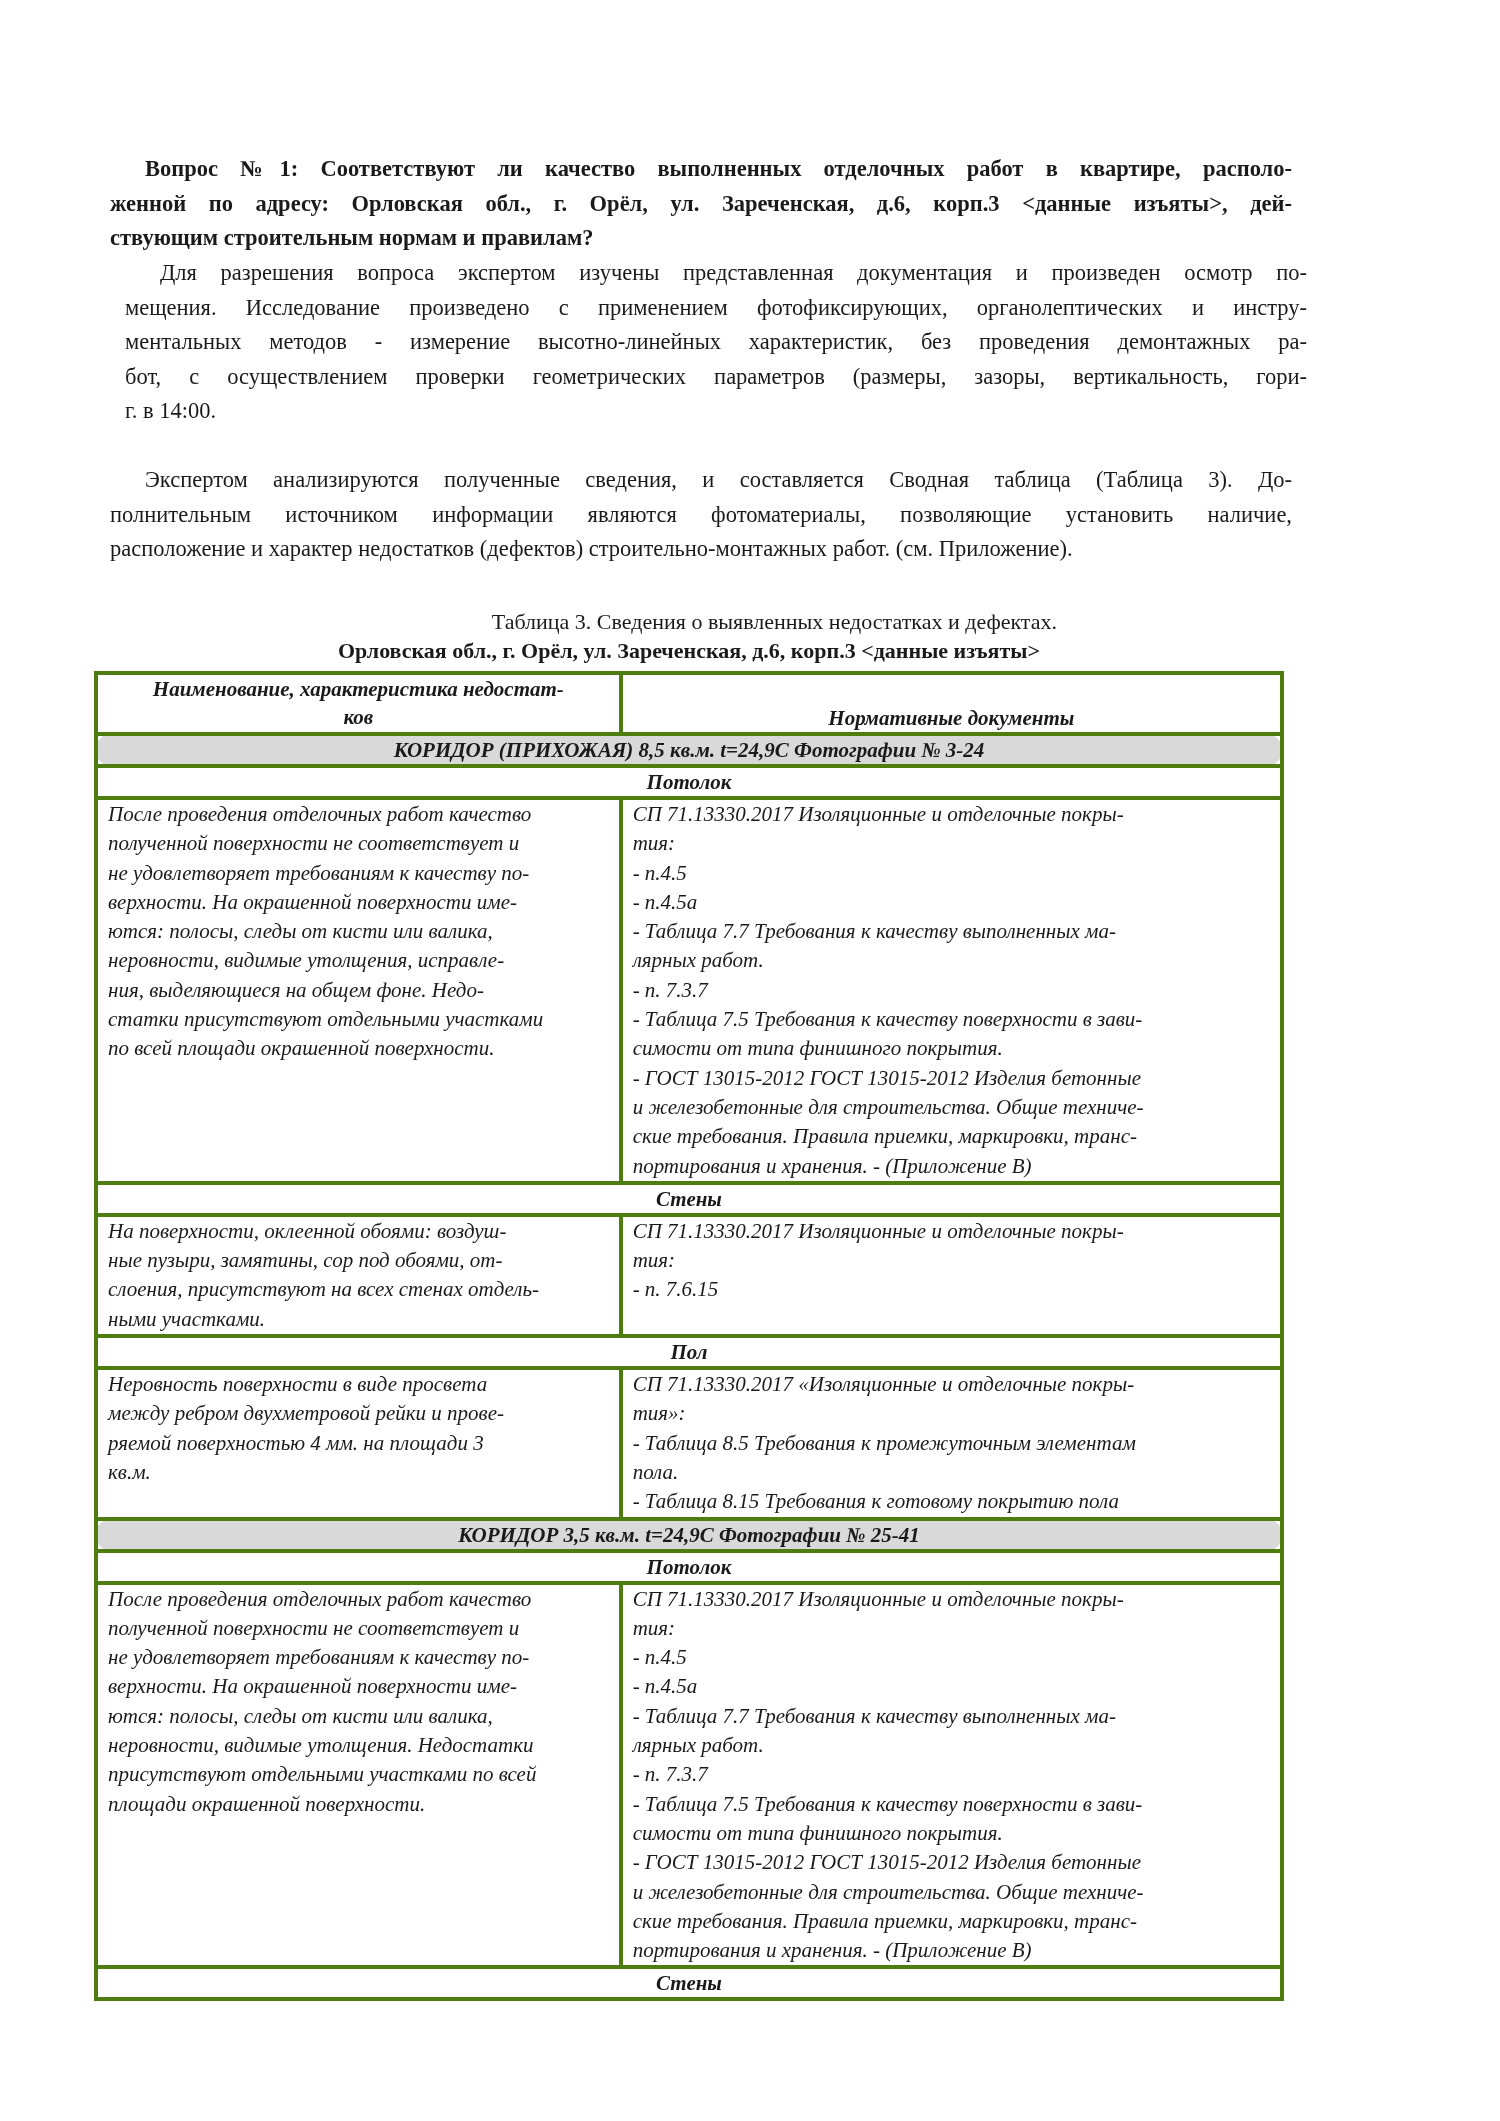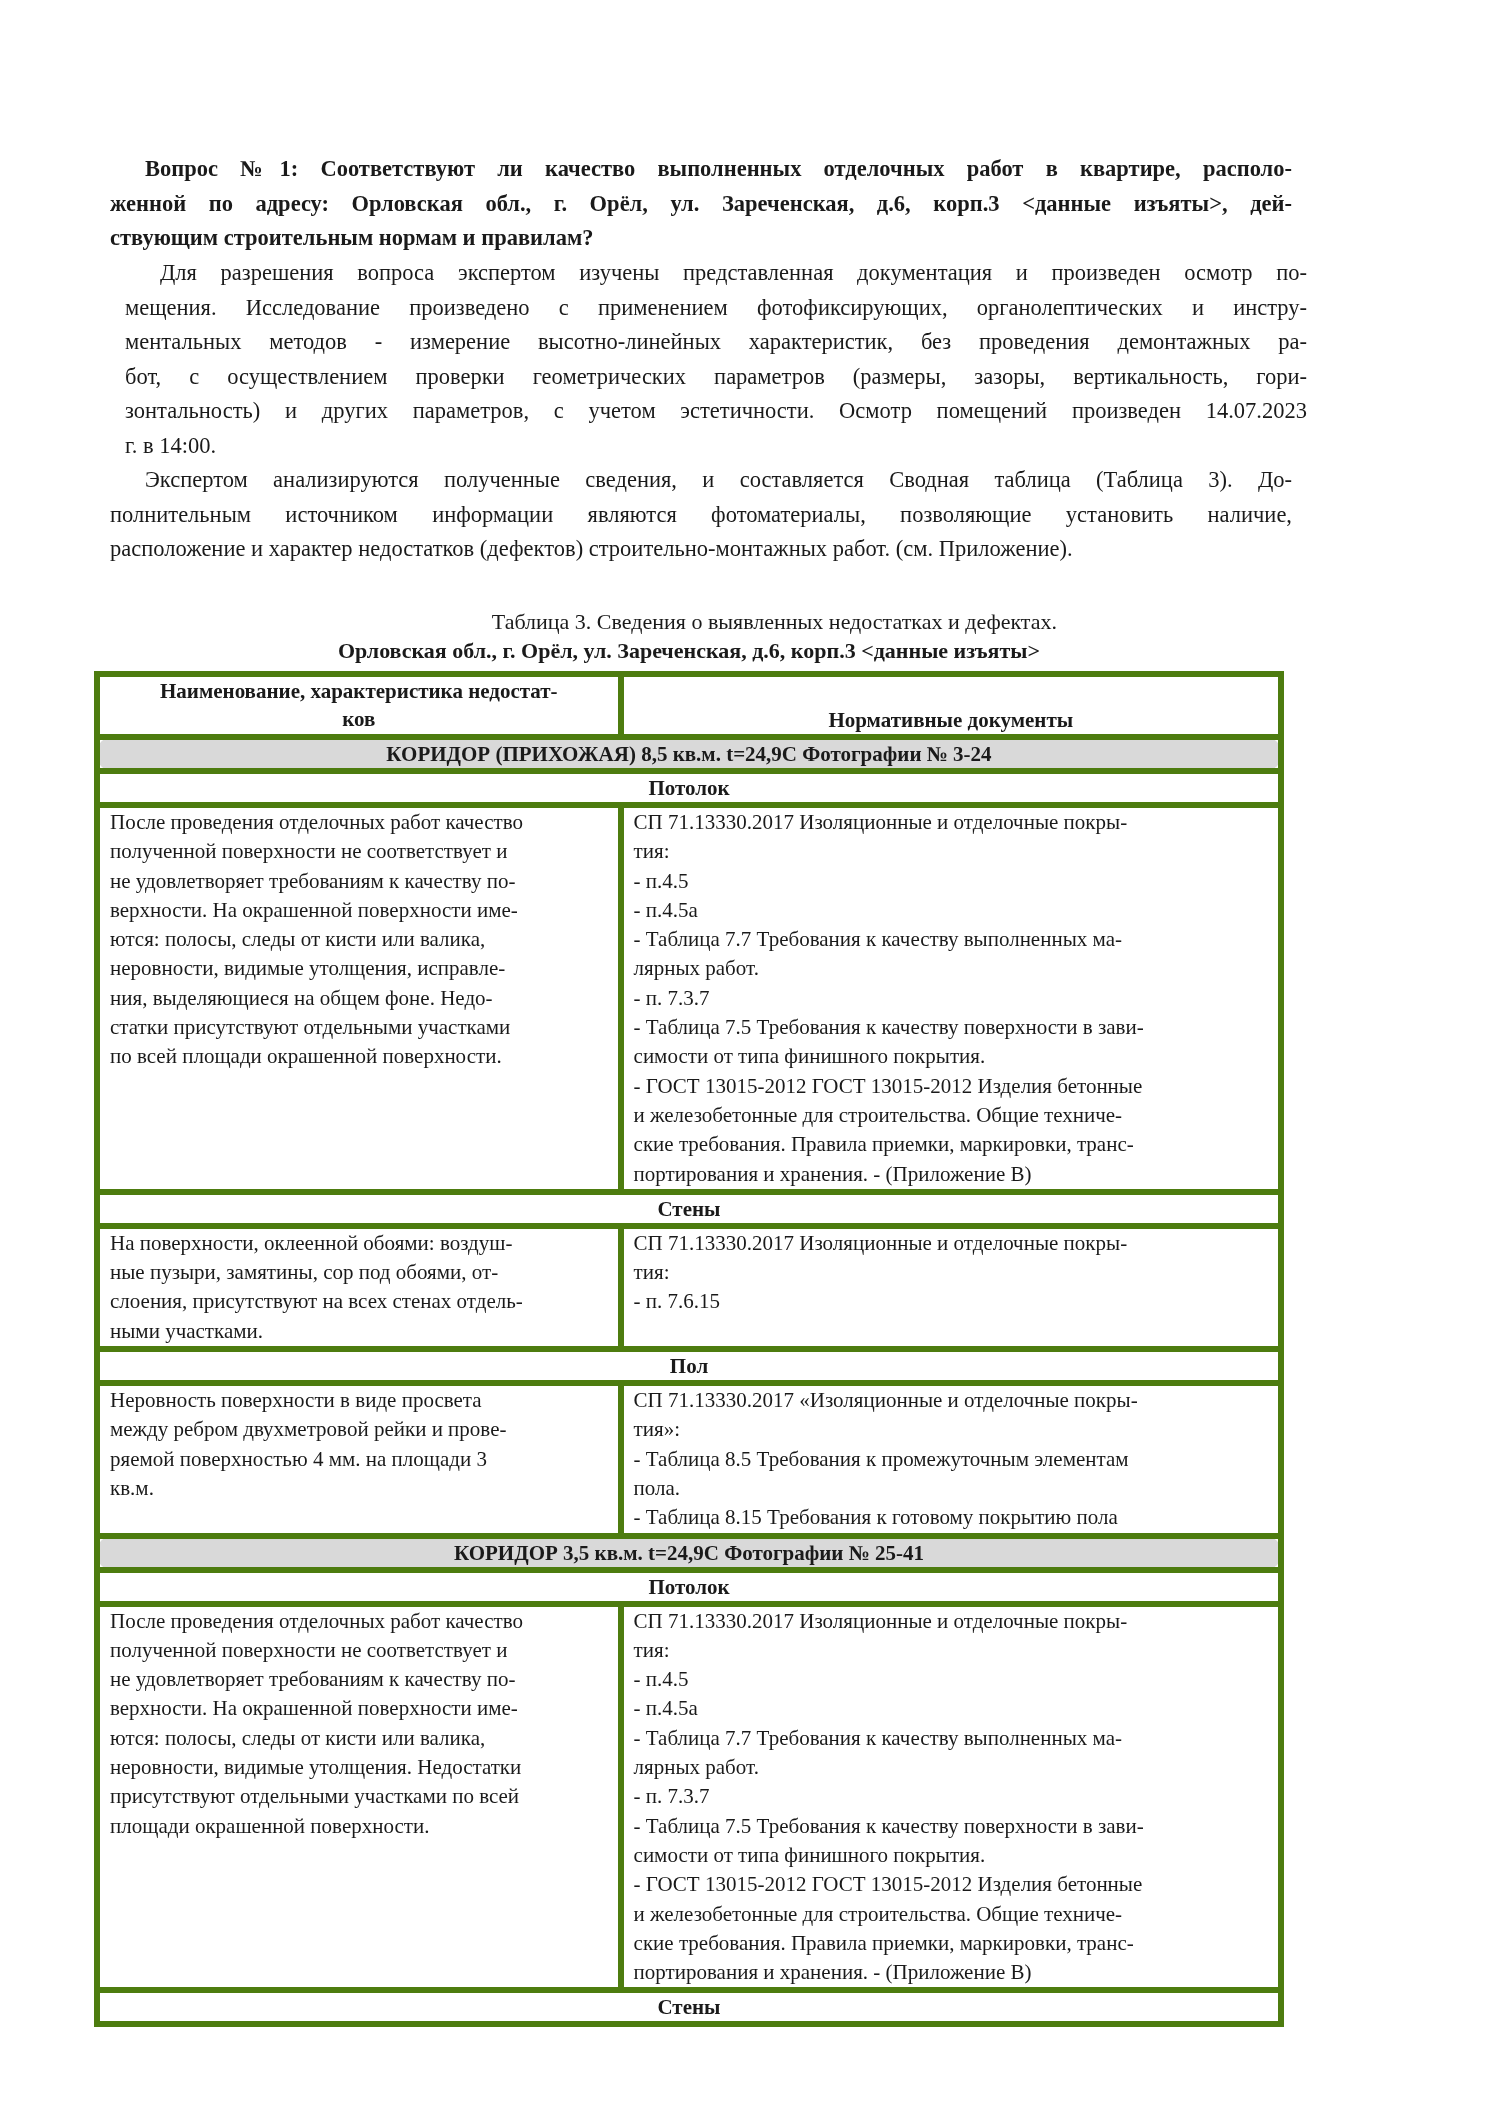--- a/index.html
+++ b/index.html
@@ -15,21 +15,21 @@
   .line { display: block; white-space: nowrap; text-align: justify; text-align-last: justify; }
   .line.last { text-align-last: left; }
   .line.indent { padding-left: 35px; }
 
   .caption { position: absolute; right: 215px; top: 607px; font-size: 22px; line-height: 30px; white-space: nowrap; }
   .caption2 { position: absolute; left: 94px; width: 1190px; top: 636px; text-align: center;
               font-weight: bold; font-size: 22px; line-height: 30px; white-space: nowrap; }
 
   table.defects { position: absolute; left: 94px; top: 671px; width: 1190px;
                   border-collapse: collapse; font-size: 21px; }
-  table.defects td, table.defects th { border: 6px solid #4d7c0f; padding: 0 10px; vertical-align: top; }
+  table.defects td, table.defects th { border: 4px solid #4d7c0f; padding: 0 10px; vertical-align: top; font-style: italic; }
   table.defects col.c1 { width: 526px; }
   table.defects col.c2 { width: 664px; }
   .hdr th { font-weight: bold; height: 57px; line-height: 28px; padding: 0; }
   .hdr th.h1 { text-align: center; vertical-align: top; padding: 0 8px; }
   .hdr th.h2 { text-align: center; vertical-align: bottom; margin-top: 41px; }
   .room td { background: #d9d9d9; font-weight: bold; text-align: center; line-height: 28px; height: 28px; padding: 0; border-radius: 15px; }
   .sub td { font-weight: bold; text-align: center; line-height: 28px; height: 28px; padding: 0; }
   .cell td { line-height: 29.3px; }
   .cell td .ln { display: block; white-space: nowrap; }
 </style>
@@ -42,21 +42,20 @@
     <span class="line indent">Вопрос №1: Соответствуют ли качество выполненных отделочных работ в квартире, располо-</span>
     <span class="line">женной по адресу: Орловская обл., г. Орёл, ул. Зареченская, д.6, корп.3 &lt;данные изъяты&gt;, дей-</span>
     <span class="line last">ствующим строительным нормам и правилам?</span>
   </div>
 
   <div class="para para1">
     <span class="line indent">Для разрешения вопроса экспертом изучены представленная документация и произведен осмотр по-</span>
     <span class="line">мещения. Исследование  произведено с применением фотофиксирующих, органолептических и инстру-</span>
     <span class="line">ментальных методов - измерение высотно-линейных характеристик, без проведения демонтажных ра-</span>
     <span class="line">бот, с осуществлением проверки геометрических параметров (размеры, зазоры, вертикальность, гори-</span>
-    <span class="line">зонтальность) и других параметров, с учетом эстетичности. Осмотр помещений произведен 14.07.2023</span>
     <span class="line last">г. в 14:00.</span>
   </div>
 
   <div class="para para2">
     <span class="line indent">Экспертом анализируются полученные сведения, и составляется Сводная таблица (Таблица 3). До-</span>
     <span class="line">полнительным источником информации являются фотоматериалы, позволяющие установить наличие,</span>
     <span class="line last">расположение и характер недостатков (дефектов) строительно-монтажных работ. (см. Приложение).</span>
   </div>
 
   <div class="caption">Таблица 3. Сведения о выявленных недостатках и дефектах.</div>

